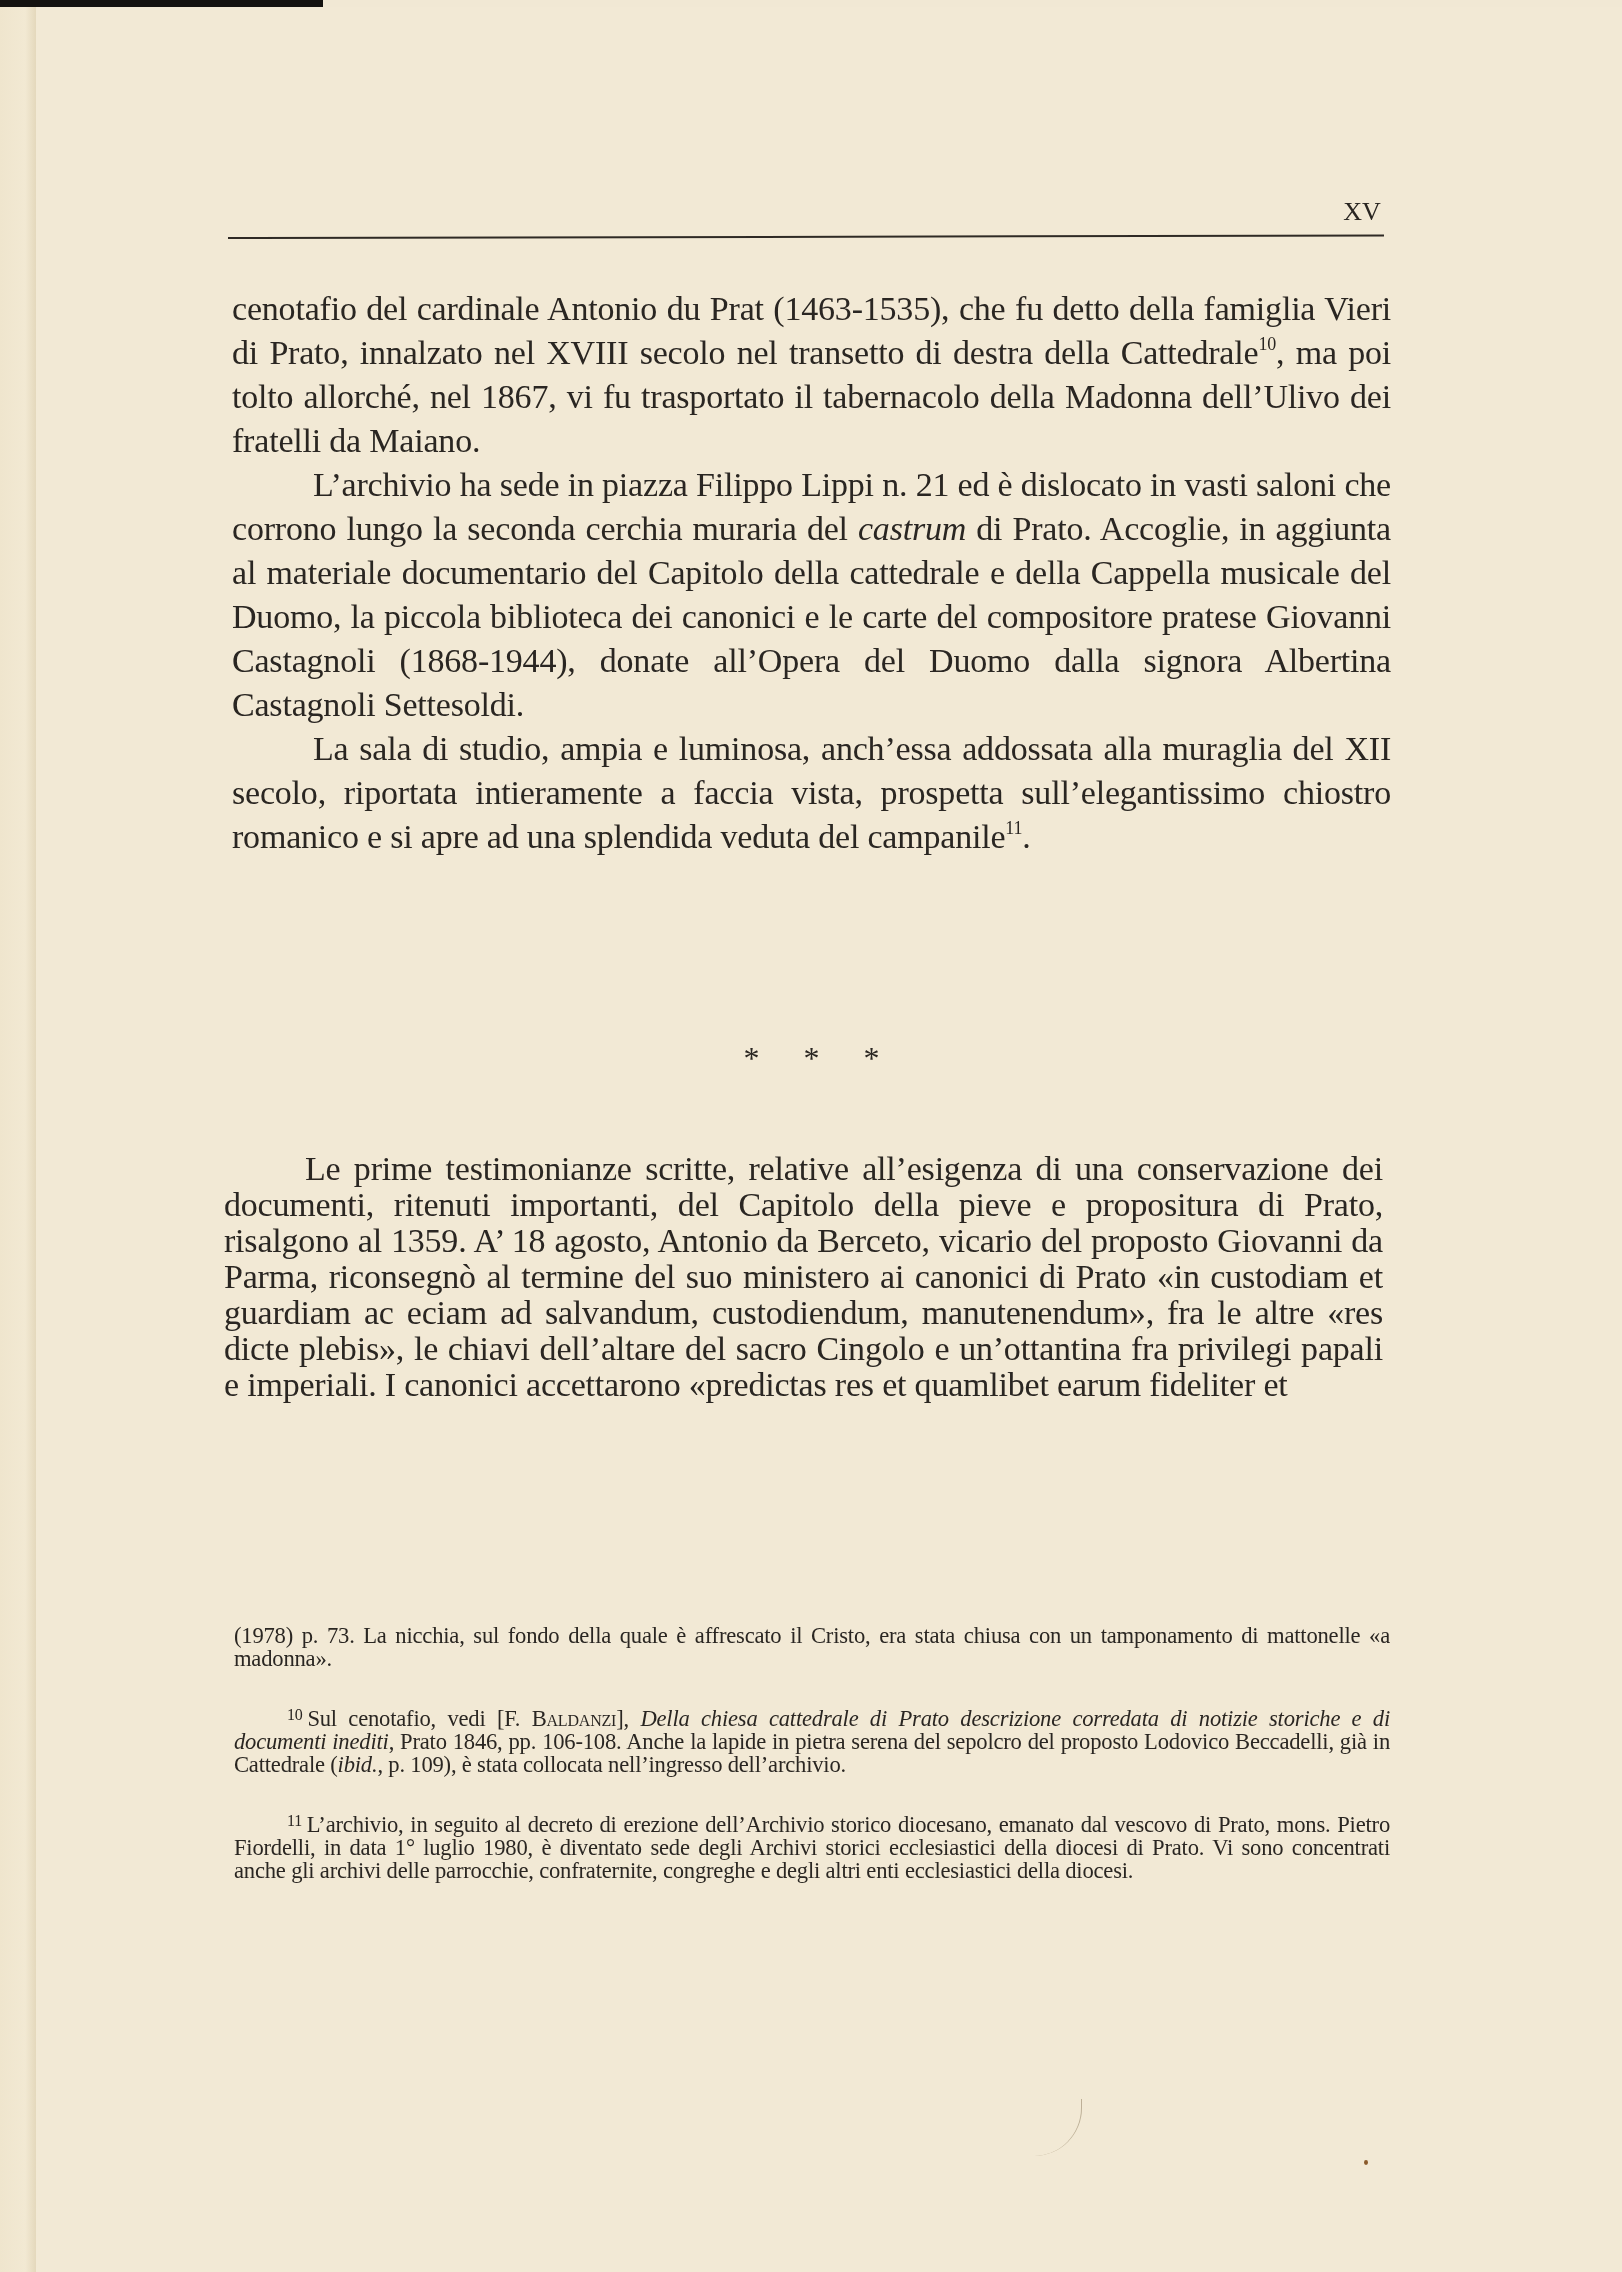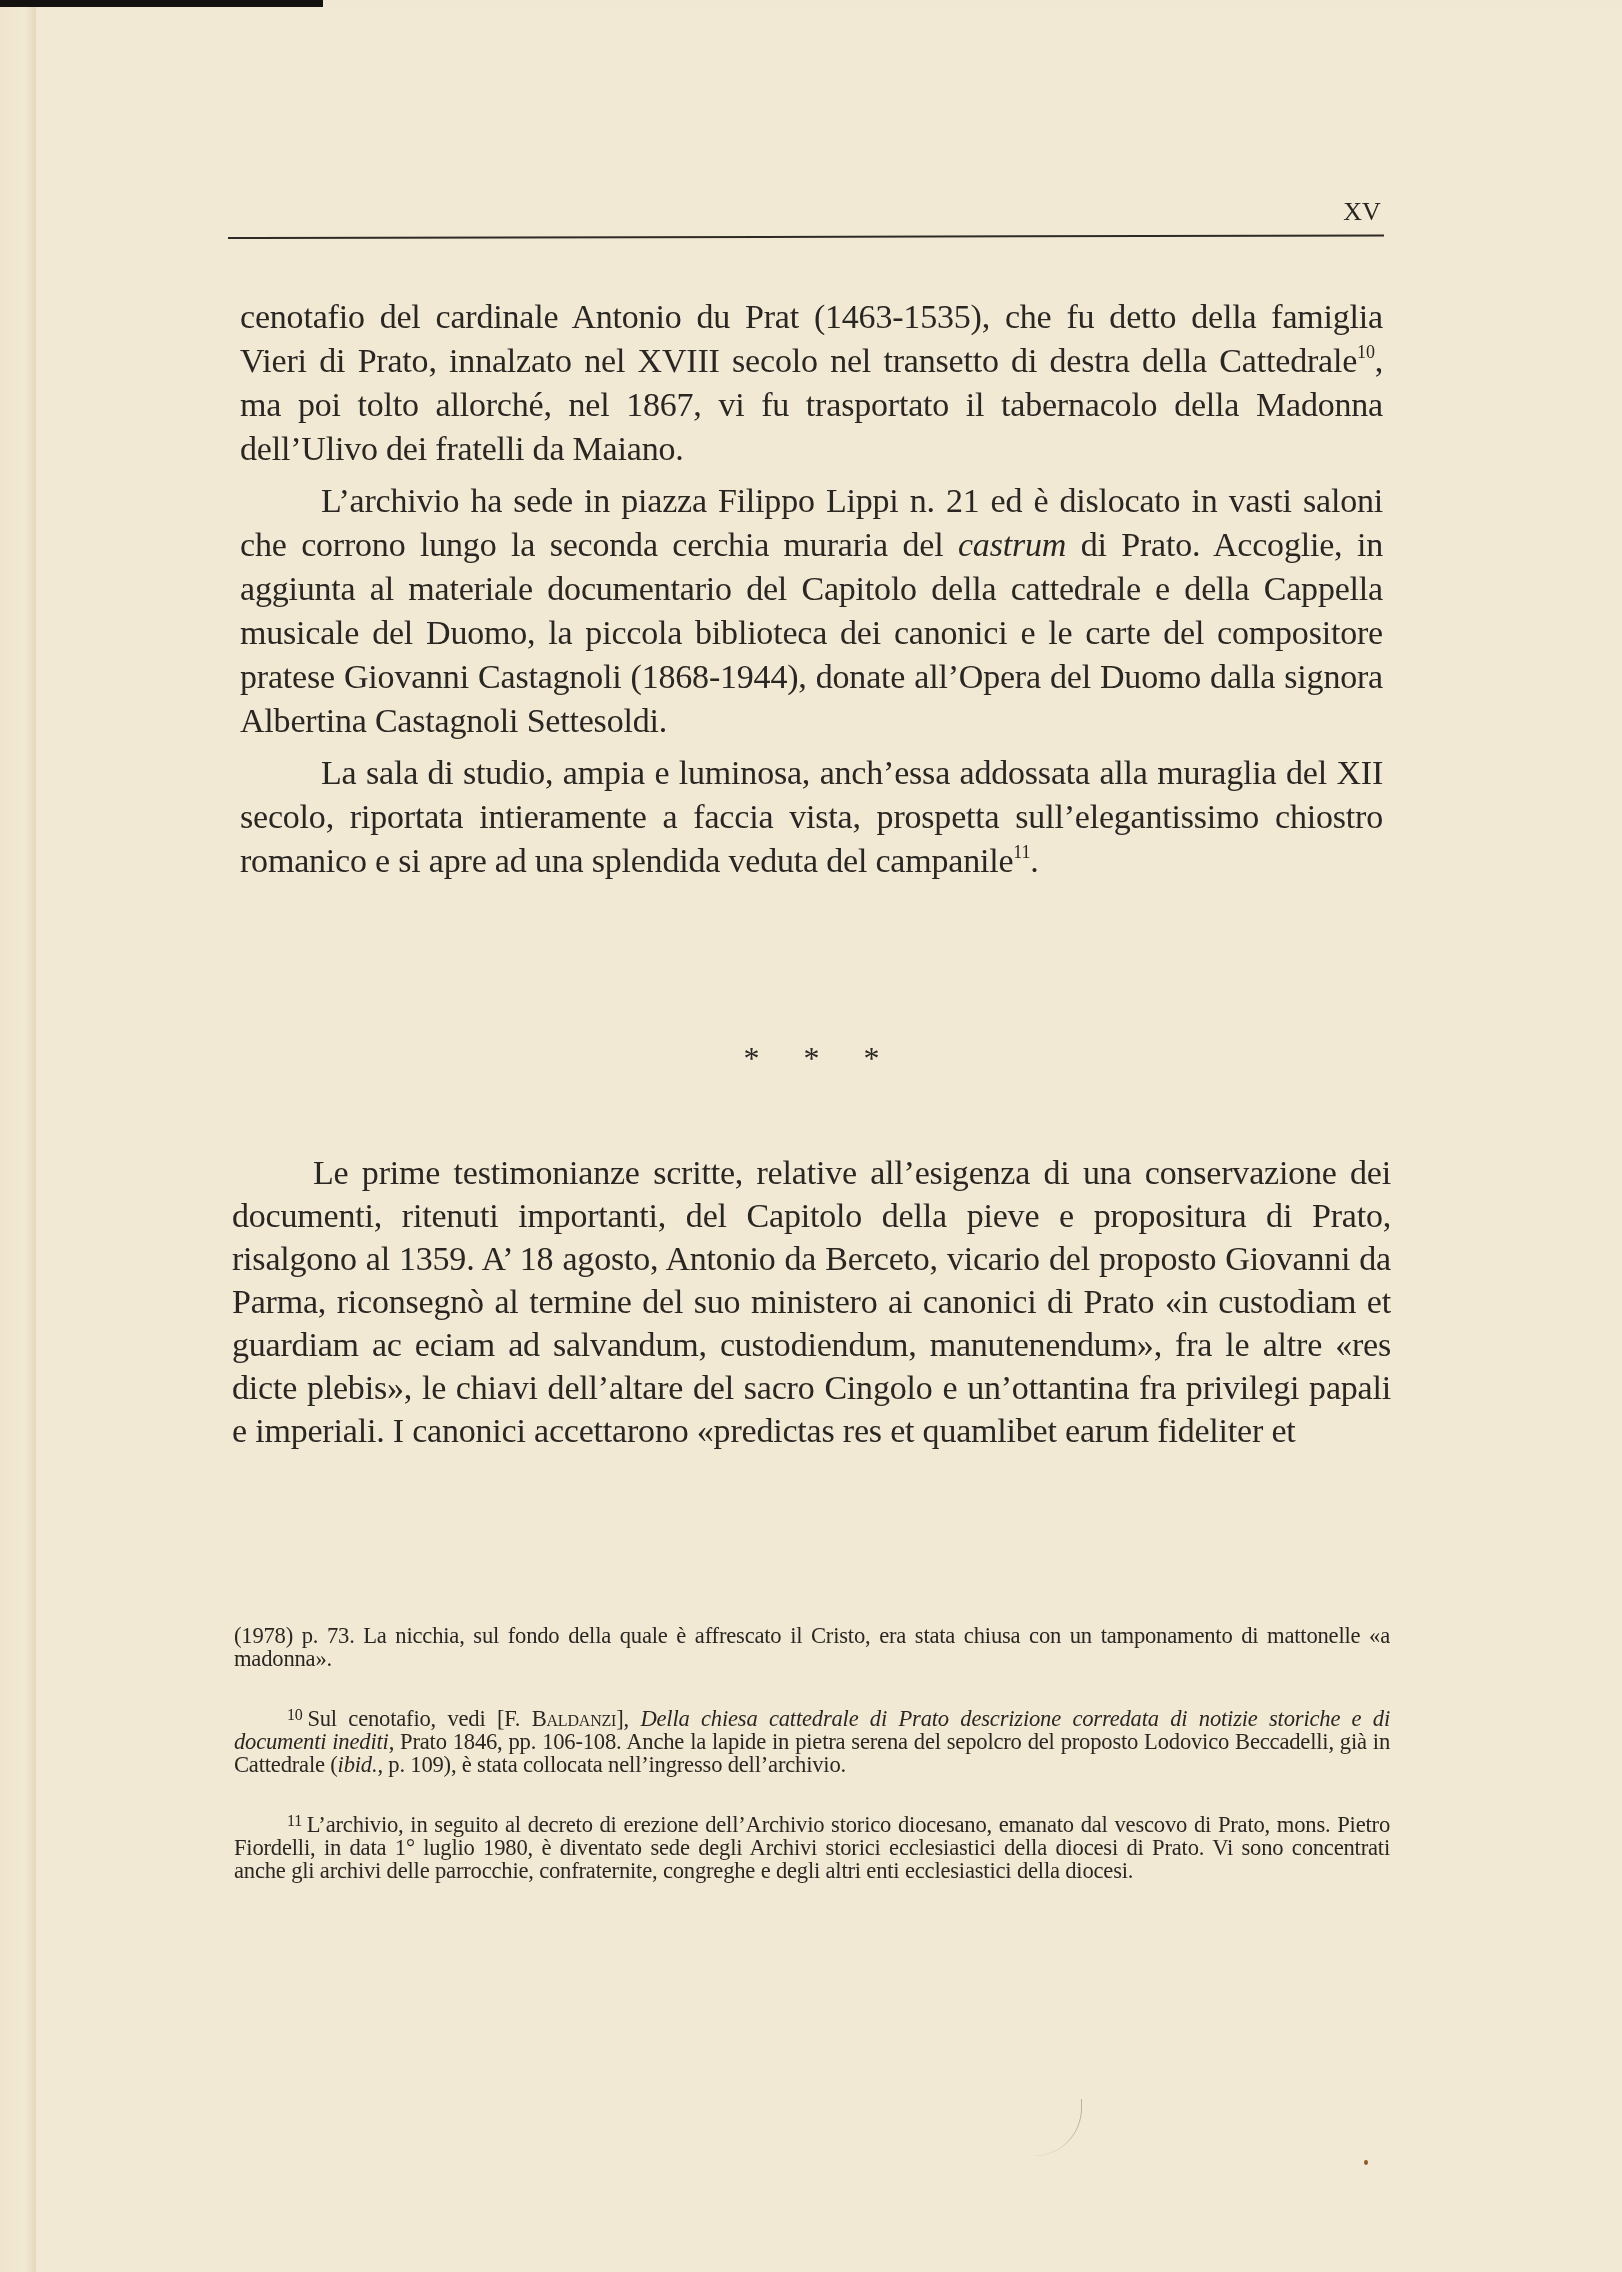--- a/index.html
+++ b/index.html
@@ -63,21 +63,21 @@
     .body-text {
       position: absolute;
       left: 232px; top: 287px;
       width: 1159px;
       font-size: 34px;
       line-height: 44px;
       text-align: justify;
       letter-spacing: -0.2px;
     }
     .body-text p {
-      margin: 8px;
+      margin: 0;
       text-indent: 0;
     }
     .body-text p.indent {
       text-indent: 81px;
     }
     .body-text sup {
       font-size: 18px;
       vertical-align: 14.5px;
       line-height: 0;
     }
@@ -85,24 +85,24 @@
       position: absolute;
       left: 0; right: 0;
       top: 1040px;
       text-align: center;
       font-size: 32px;
       letter-spacing: 18px;
       padding-left: 18px;
     }
     .section2 {
       position: absolute;
-      left: 232px; top: 1151px;
+      left: 224px; top: 1151px;
       width: 1159px;
       font-size: 34px;
-      line-height: 43px;
+      line-height: 36px;
       text-align: justify;
       letter-spacing: -0.2px;
     }
     .section2 p { margin: 0; }
     .section2 p.indent { text-indent: 81px; }
     .footnotes {
       position: absolute;
       left: 234px; top: 1624px;
       width: 1156px;
       font-size: 22.6px;

